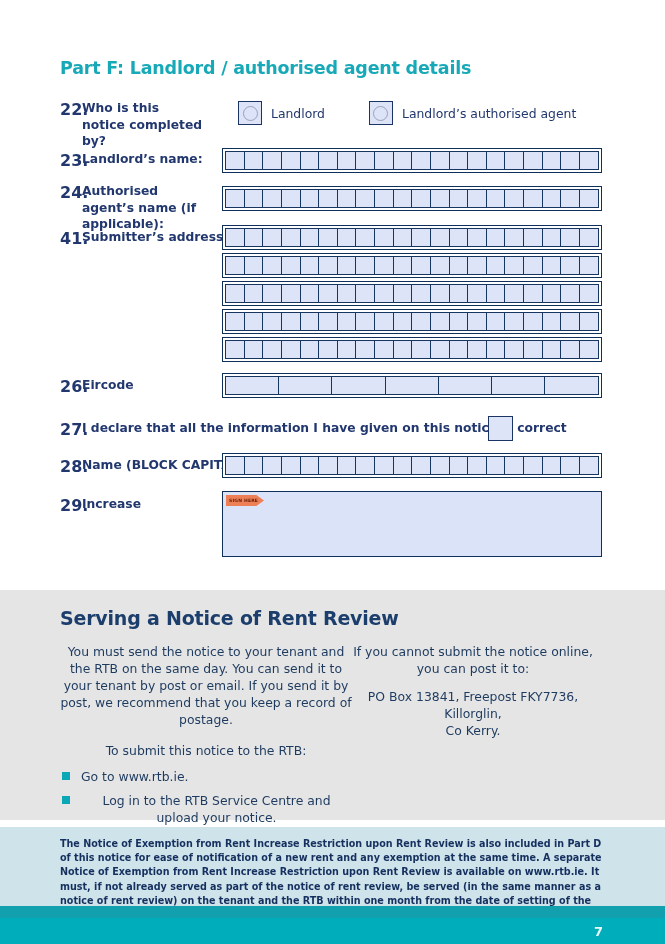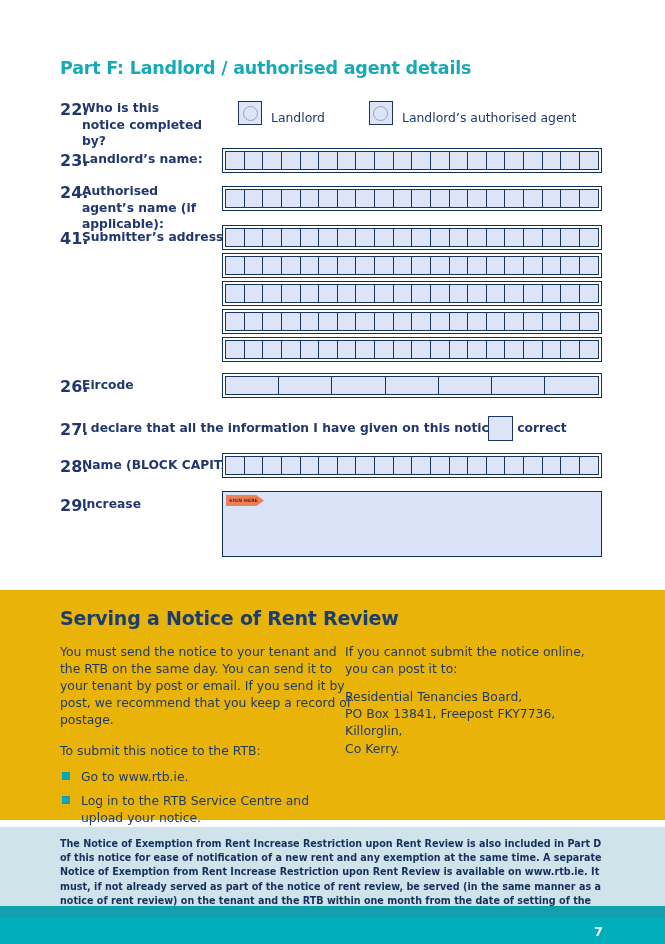--- a/index.html
+++ b/index.html
@@ -23,21 +23,21 @@
     position:absolute; left:222px; width:380px; height:25px;
     border:1.6px solid #10305c; background:#ffffff; padding:2px;
     display:flex;
   }
   .char-row .cell {
     flex:1; background:#dde4f8; border:1.4px solid #16355f; margin-left:-1.4px;
   }
   .char-row .cell:first-child { margin-left:0; }
 
   .radio-group { position:absolute; left:222px; top:101px; display:flex; align-items:center; }
-  .radio-item { display:flex; align-items:flex-end;padding-left:16px; }
+  .radio-item { display:flex; align-items:center;padding-left:16px; }
   .radio-box {
     width:24px; height:24px; border:1.6px solid #1b3464; background:#dde4f8;
     display:flex; align-items:center; justify-content:center; flex:none;
   }
   .radio-circle { width:15px; height:15px; border-radius:50%; border:1.6px solid #99a0bb; }
   .radio-label { margin-left:9px; font-size:12.4px; color:#21376e; font-weight:500; }
   .radio-item + .radio-item { margin-left:28px; }
 
   .checkbox {
     position:absolute; left:488px; top:416px; width:25px; height:25px;
@@ -52,21 +52,22 @@
     position:absolute; left:3px; top:3px; width:38px; height:11px;
     background:#ee8058;
     clip-path:polygon(0 0,80% 0,100% 50%,80% 100%,0 100%);
     font-size:4.5px; font-weight:bold; color:#641a00;
     display:flex; align-items:center; padding-left:3px; letter-spacing:0.2px;
   }
 
   
   .serving {
     position:absolute; left:0; top:590px; width:665px; height:230px;
-    background:#eab308;
+    background:#e5e5e5;
+    text-align:center;
   }
   .serving h2 {
     position:absolute; left:60px; top:17px;
     font-size:19px; font-weight:bold; color:#1c3e6c; letter-spacing:-0.2px;
   }
   .col-left  { position:absolute; left:60px;  top:53px; width:292px; }
   .col-right { position:absolute; left:345px; top:53px; width:256px; }
   .body-text { font-size:12.4px; line-height:1.38; color:#1d3a5f; }
   .mt { margin-top:13px; }
   .bullets { margin-top:9px; list-style:none; }
@@ -355,21 +356,20 @@
         </li>
         <li>
           <span class="bullet-sq"></span>
           <span class="body-text">Log in to the RTB Service Centre and upload your notice.</span>
         </li>
       </ul>
     </div>
     <div class="col-right">
       <p class="body-text">If you cannot submit the notice online, you can post it to:</p>
       <div class="addr">
-        <div>Residential Tenancies Board,</div>
         <div>PO Box 13841, Freepost FKY7736,</div>
         <div>Killorglin,</div>
         <div>Co Kerry.</div>
       </div>
     </div>
   </div>
 
   <div class="note">
     <p>The Notice of Exemption from Rent Increase Restriction upon Rent Review is also included in Part D of this notice for ease of notification of a new rent and any exemption at the same time. A separate Notice of Exemption from Rent Increase Restriction upon Rent Review is available on www.rtb.ie. It must, if not already served as part of the notice of rent review, be served (in the same manner as a notice of rent review) on the tenant and the RTB within one month from the date of setting of the rent.</p>
   </div>

